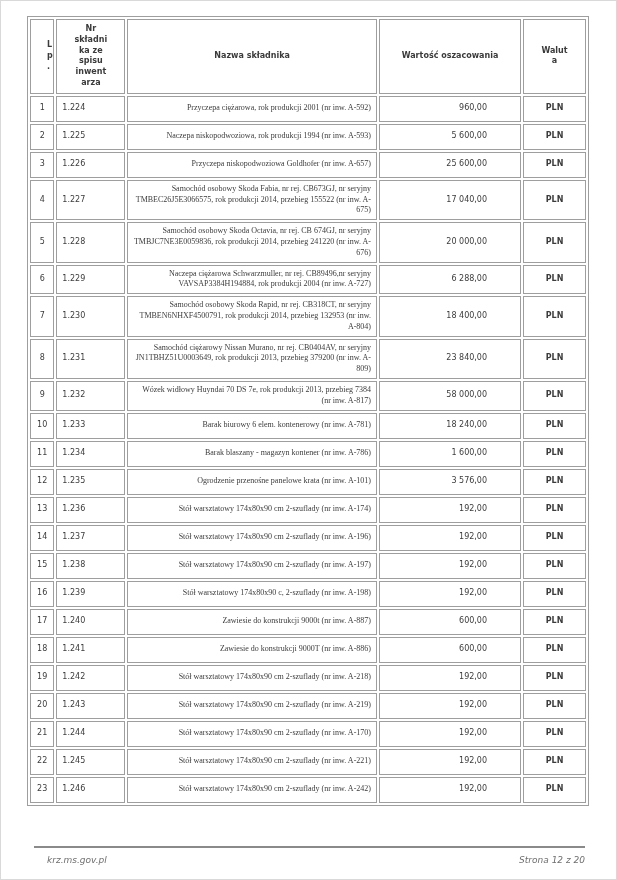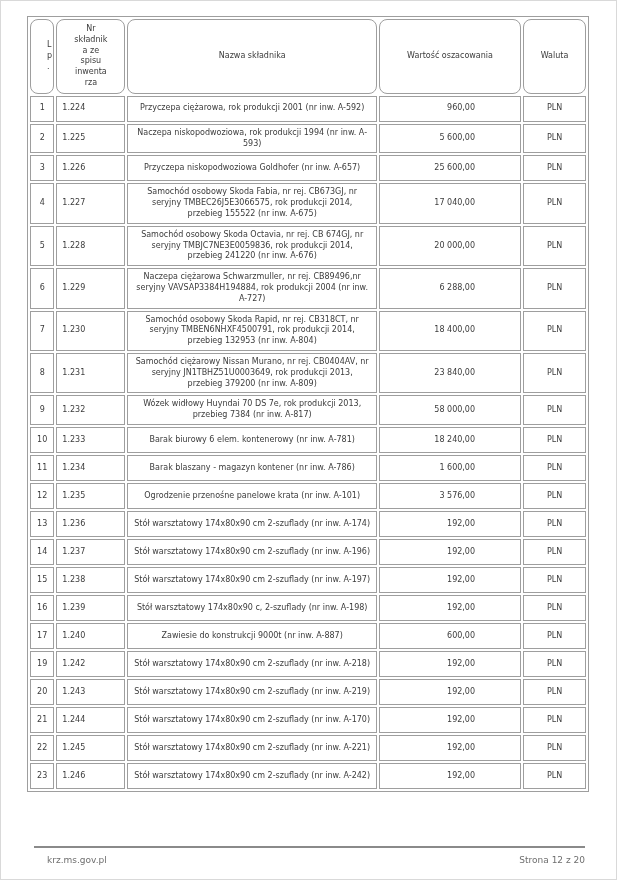--- a/index.html
+++ b/index.html
@@ -27,51 +27,51 @@
   }
   th,td{
     border:1px solid #9e9e9e;
     font-size:8px;
     line-height:1.35;
     box-sizing:content-box;
     background:#ffffff;
     word-wrap:break-word;
   }
   th{
-    font-weight:normal;
+    font-weight:bold;
     text-align:center;
     vertical-align:middle;
     padding:4px 16px;
     height:30px;
     color:#3b3b3b;
-    border-radius:8px;
   }
   td{
     padding:3px 5px;
     vertical-align:middle;
     height:18px;
   }
   td.lp{text-align:center;}
   td.nr{text-align:left;}
-  td.name{text-align:center;}
-  td.value{text-align:right;padding-right:45px;white-space:nowrap;}
-  td.currency{text-align:center;}
+  td.name{text-align:right;font-family:Liberation Serif, serif;}
+  td.value{text-align:right;padding-right:33px;white-space:nowrap;}
+  td.currency{text-align:center;font-weight:bold;}
   .footer{
     position:absolute;
     left:33px;right:31px;bottom:14px;
   }
   .footer-line{
     border-top:2px solid #8a8a8a;
     margin-bottom:7px;
   }
   .footer-row{
     display:flex;
     justify-content:space-between;
     font-size:9px;
     color:#6e6e6e;
+    font-style:italic;
   }
   .footer-row .site{padding-left:13px;}
 </style>
 </head>
 <body>
 
 <div class="page">
 
   <table class="inv">
     <colgroup>
@@ -204,20 +204,27 @@
           <td class="currency">PLN</td>
         </tr>
         <tr>
           <td class="lp">17</td>
           <td class="nr">1.240</td>
           <td class="name">Zawiesie do konstrukcji 9000t (nr inw. A-887)</td>
           <td class="value">600,00</td>
           <td class="currency">PLN</td>
         </tr>
         <tr>
+          <td class="lp">18</td>
+          <td class="nr">1.241</td>
+          <td class="name">Zawiesie do konstrukcji 9000T (nr inw. A-886)</td>
+          <td class="value">600,00</td>
+          <td class="currency">PLN</td>
+        </tr>
+        <tr>
           <td class="lp">19</td>
           <td class="nr">1.242</td>
           <td class="name">Stół warsztatowy 174x80x90 cm 2-szuflady (nr inw. A-218)</td>
           <td class="value">192,00</td>
           <td class="currency">PLN</td>
         </tr>
         <tr>
           <td class="lp">20</td>
           <td class="nr">1.243</td>
           <td class="name">Stół warsztatowy 174x80x90 cm 2-szuflady (nr inw. A-219)</td>

